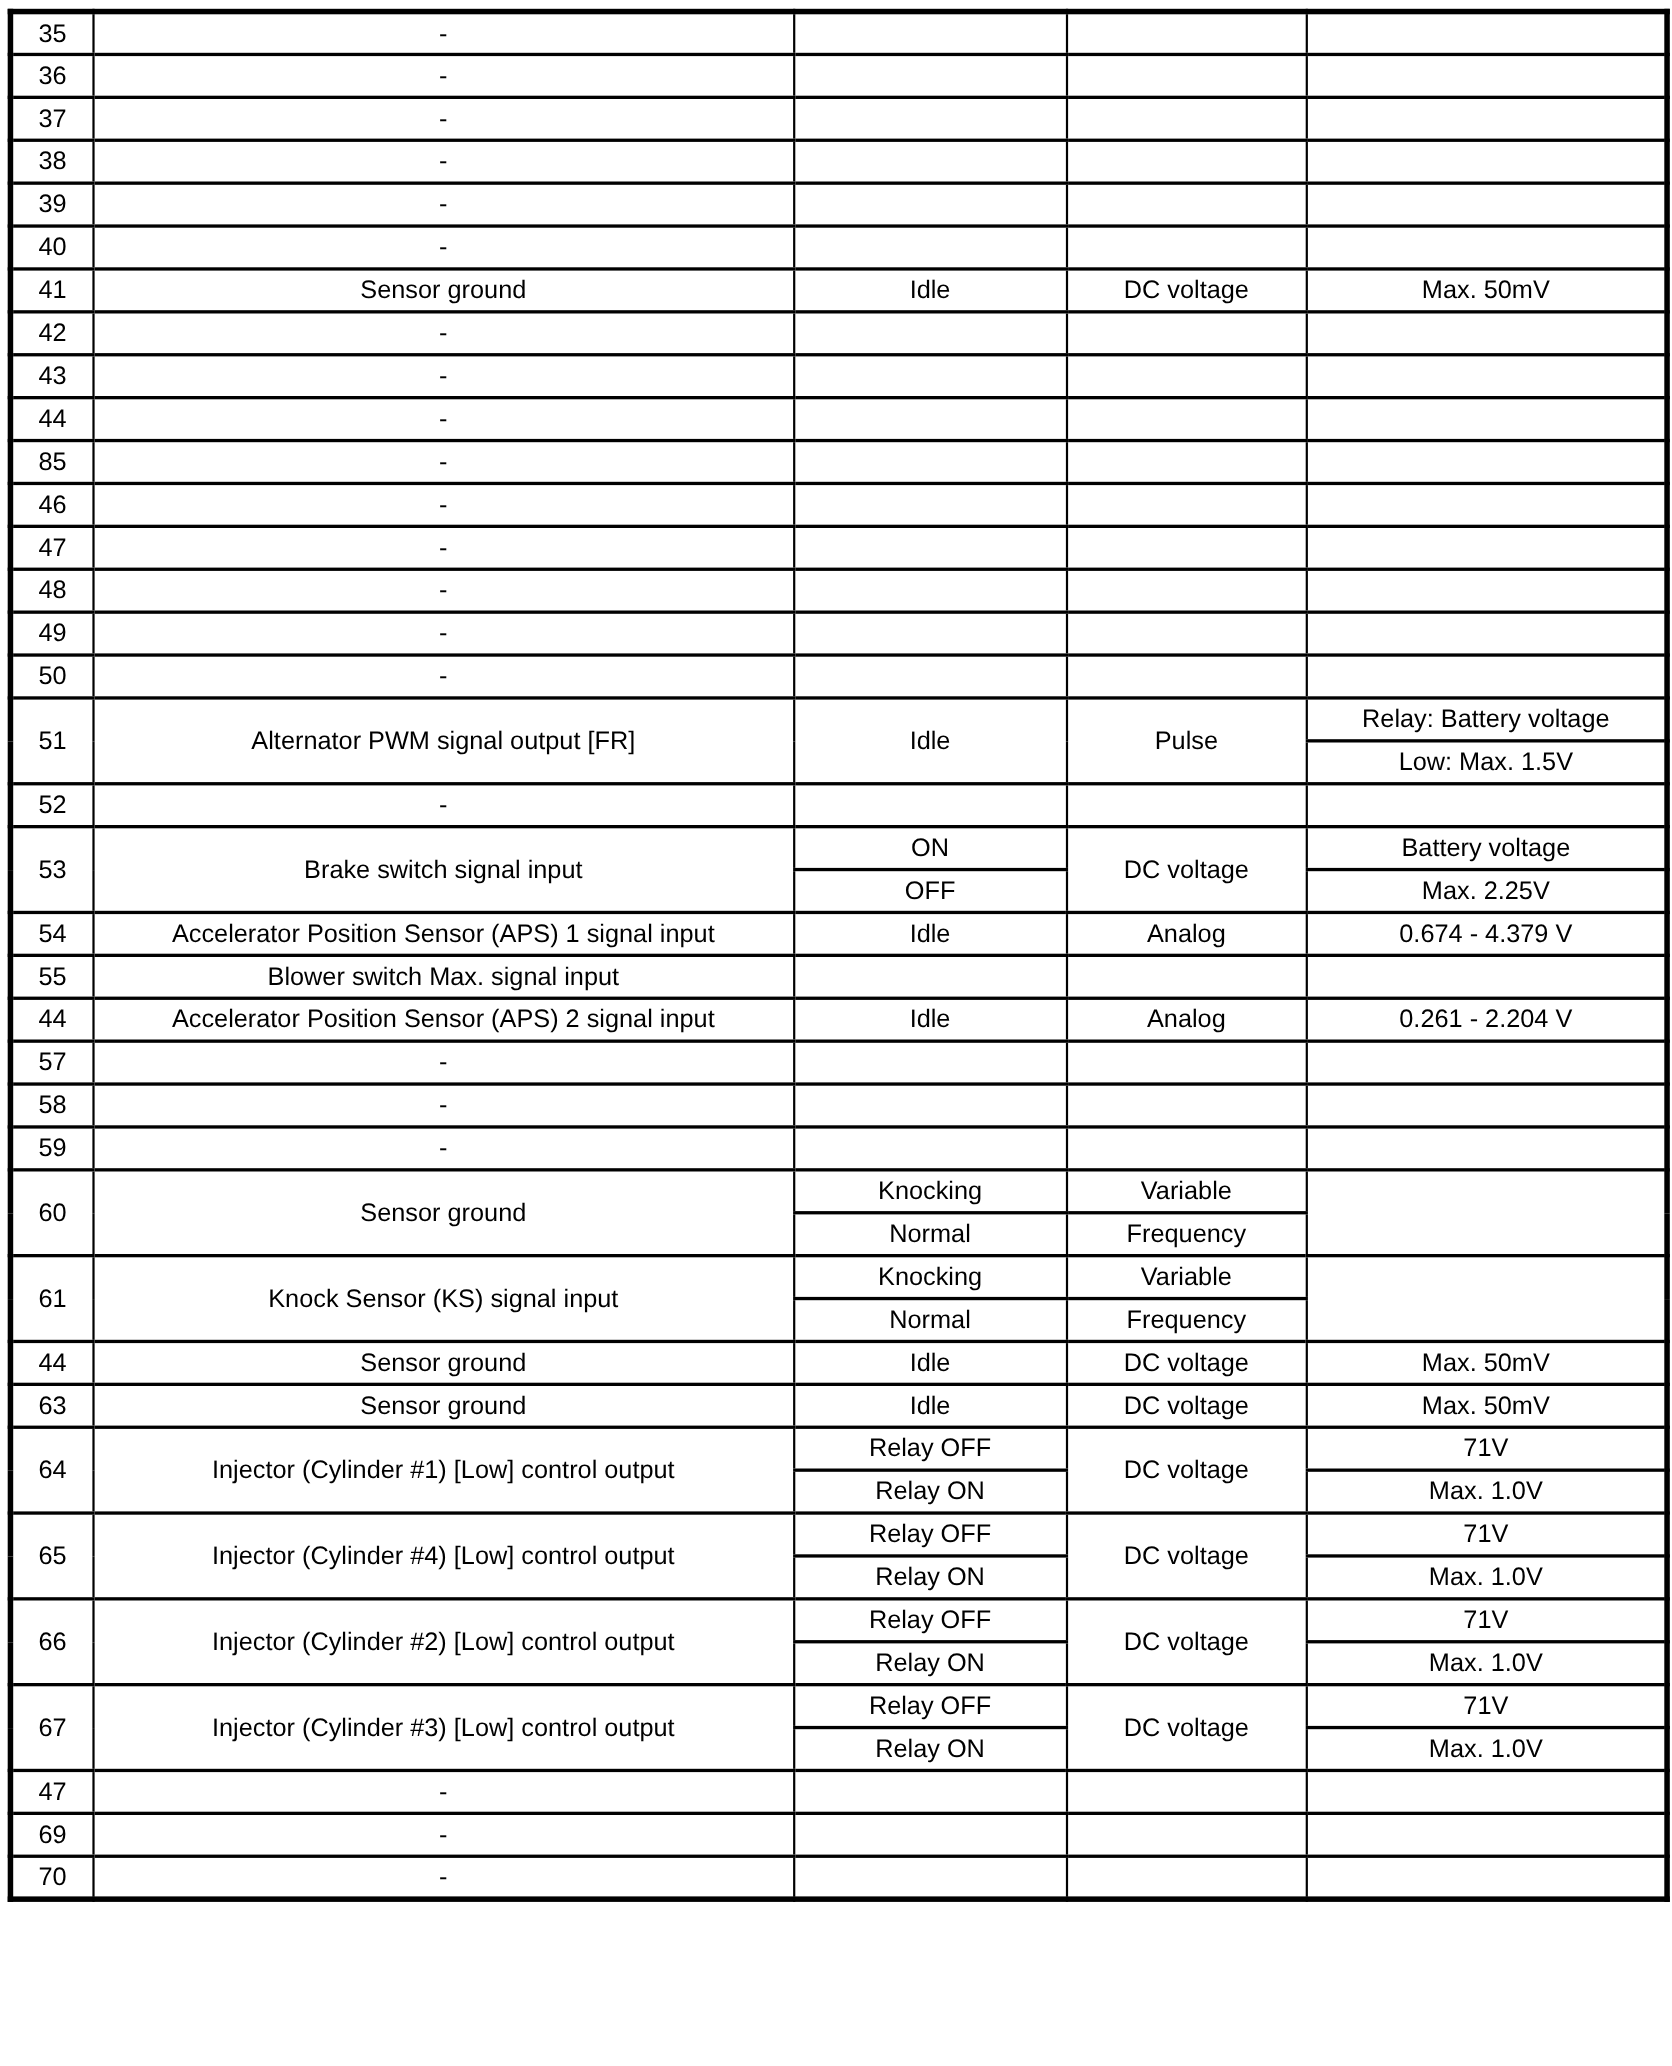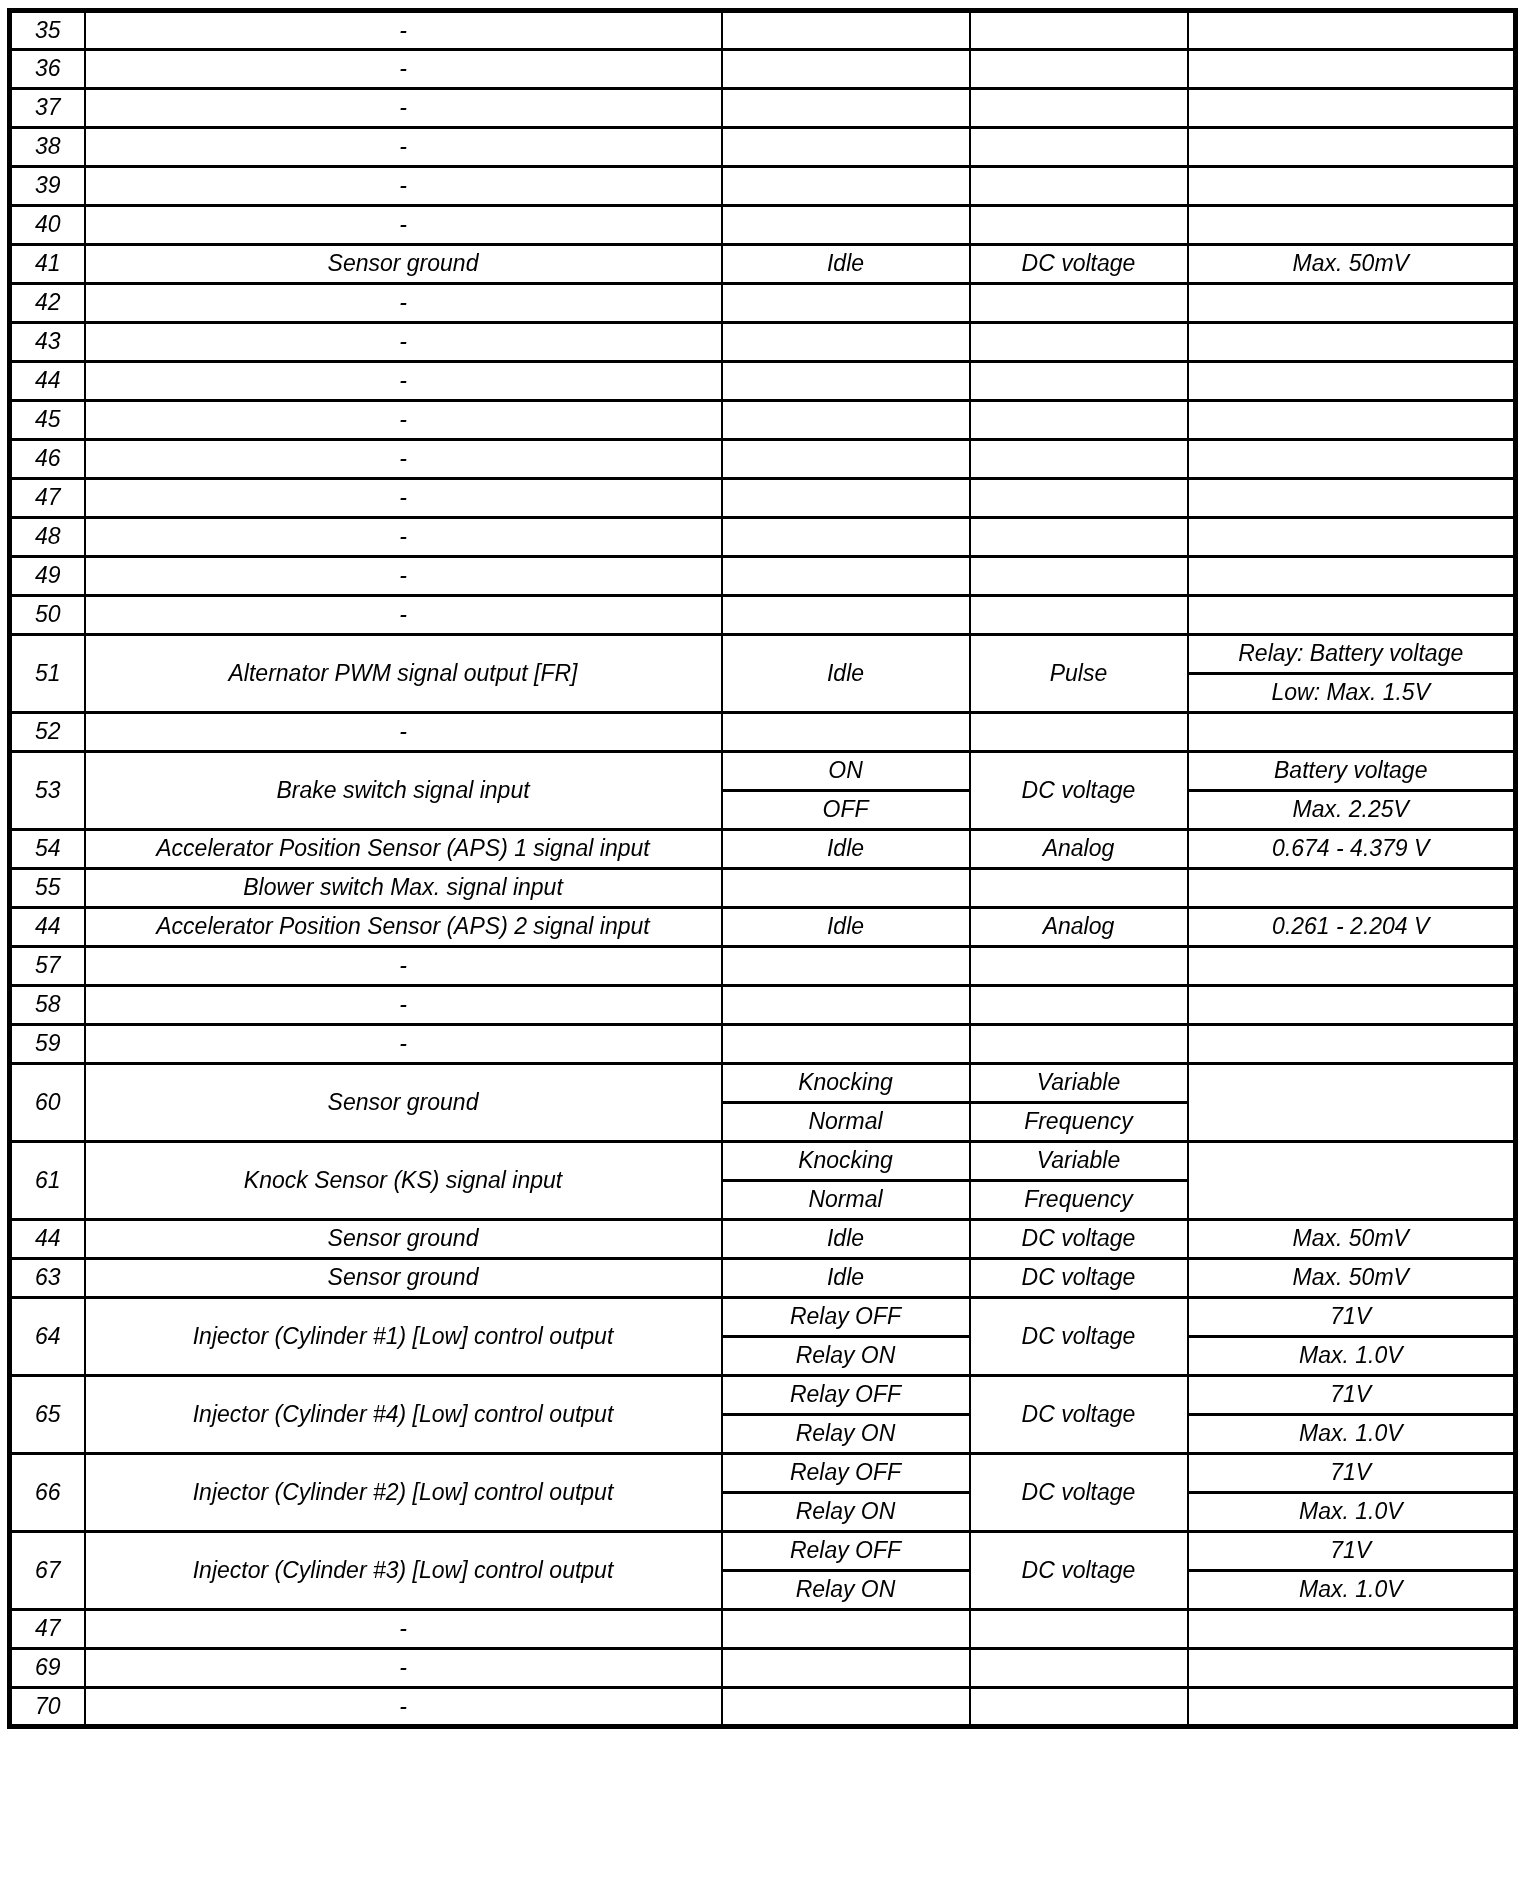--- a/index.html
+++ b/index.html
@@ -33,21 +33,20 @@
     line-height: 1.1;
     color: #000000;
     padding: 0;
     text-align: center;
     vertical-align: middle;
     overflow: hidden;
     white-space: nowrap;
   }
   table.pin-table tr {
     height: 39px;
-    font-style: italic;
   }
   td.cell-desc {
     text-align: left;
     padding-left: 9px;
   }
   td.cell-desc.dash {
     text-align: center;
     padding-left: 0;
   }
   td.cell-pin {
@@ -131,21 +130,21 @@
           <td class="cell-value"></td>
         </tr>
         <tr>
           <td class="cell-pin">44</td>
           <td class="cell-desc dash">-</td>
           <td class="cell-cond"></td>
           <td class="cell-type"></td>
           <td class="cell-value"></td>
         </tr>
         <tr>
-          <td class="cell-pin">45</td>
+          <td class="cell-pin">85</td>
           <td class="cell-desc dash">-</td>
           <td class="cell-cond"></td>
           <td class="cell-type"></td>
           <td class="cell-value"></td>
         </tr>
         <tr>
           <td class="cell-pin">46</td>
           <td class="cell-desc dash">-</td>
           <td class="cell-cond"></td>
           <td class="cell-type"></td>

